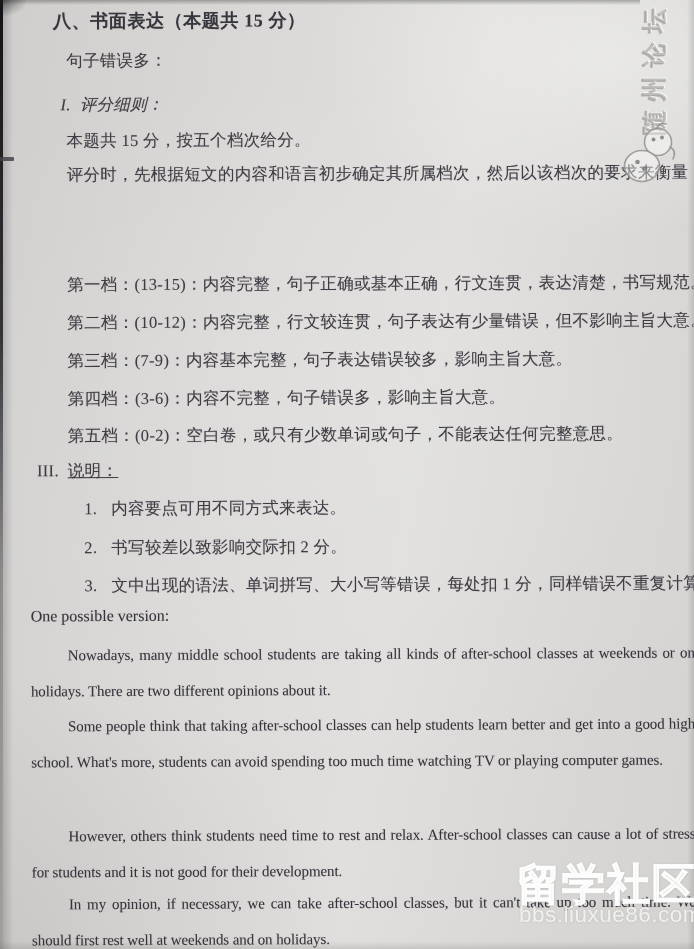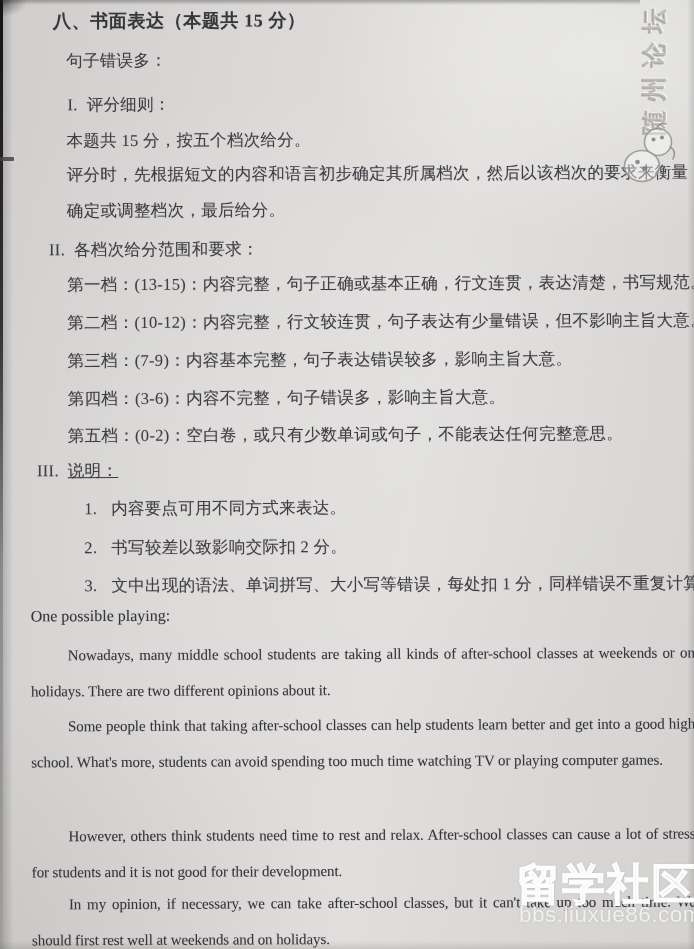--- a/index.html
+++ b/index.html
@@ -87,31 +87,27 @@
 <div class="edge-right"></div>
 <div class="edge-bottom"></div>
 <div class="margin-dash"></div>
 
 <div class="tilt">
 
   <div class="line title" style="left:55px; top:8px;">八、书面表达（本题共 15 分）</div>
 
   <div class="line" style="left:68px; top:49px;">句子错误多：</div>
 
-  <div class="line" style="left:69px; top:93px;">
+  <div class="line" style="left:62px; top:93px;font-style:italic;">
     <span class="roman-num">I.</span><span>评分细则：</span>
   </div>
 
   <div class="line" style="left:68px; top:129px;">本题共 15 分，按五个档次给分。</div>
   <div class="line" style="left:68px; top:163px;">评分时，先根据短文的内容和语言初步确定其所属档次，然后以该档次的要求来衡量，</div>
-  <div class="line" style="left:68px; top:199px;">确定或调整档次，最后给分。</div>
 
-  <div class="line" style="left:50px; top:238px;">
-    <span class="roman-num">II.</span><span>各档次给分范围和要求：</span>
-  </div>
 
   <div class="line" style="left:68px; top:273px;">第一档：(13-15)：内容完整，句子正确或基本正确，行文连贯，表达清楚，书写规范。</div>
   <div class="line" style="left:68px; top:311px;">第二档：(10-12)：内容完整，行文较连贯，句子表达有少量错误，但不影响主旨大意。</div>
   <div class="line" style="left:68px; top:349px;">第三档：(7-9)：内容基本完整，句子表达错误较多，影响主旨大意。</div>
   <div class="line" style="left:68px; top:387px;">第四档：(3-6)：内容不完整，句子错误多，影响主旨大意。</div>
   <div class="line" style="left:68px; top:424px;">第五档：(0-2)：空白卷，或只有少数单词或句子，不能表达任何完整意思。</div>
 
   <div class="line" style="left:37px; top:459px;text-decoration:underline;">
     <span class="roman-num">III.</span><span>说明：</span>
   </div>
@@ -119,21 +115,21 @@
   <div class="line" style="left:84px; top:497px;">
     <span class="note-num">1.</span><span>内容要点可用不同方式来表达。</span>
   </div>
   <div class="line" style="left:84px; top:536px;">
     <span class="note-num">2.</span><span>书写较差以致影响交际扣 2 分。</span>
   </div>
   <div class="line" style="left:84px; top:574px;">
     <span class="note-num">3.</span><span>文中出现的语法、单词拼写、大小写等错误，每处扣 1 分，同样错误不重复计算。</span>
   </div>
 
-  <div class="intro-line" style="left:30px; top:606px;">One possible playing:</div>
+  <div class="intro-line" style="left:30px; top:606px;">One possible version:</div>
 
   <div class="para" style="top:637px;">Nowadays, many middle school students are taking all kinds of after-school classes at weekends or on holidays. There are two different opinions about it.</div>
   <div class="para" style="top:708px;">Some people think that taking after-school classes can help students learn better and get into a good high school. What's more, students can avoid spending too much time watching TV or playing computer games.</div>
   <div class="para" style="top:818px;">However, others think students need time to rest and relax. After-school classes can cause a lot of stress for students and it is not good for their development.</div>
   <div class="para" style="top:886px;">In my opinion, if necessary, we can take after-school classes, but it can't take up too much time. We should first rest well at weekends and on holidays.</div>
 
 </div>
 
 <div class="wm-vertical">随州论坛</div>
 

